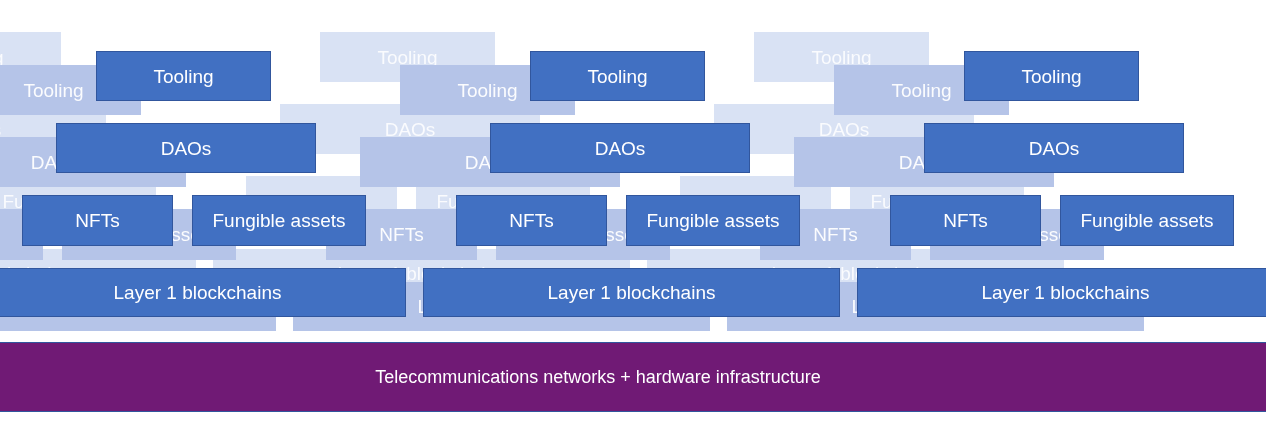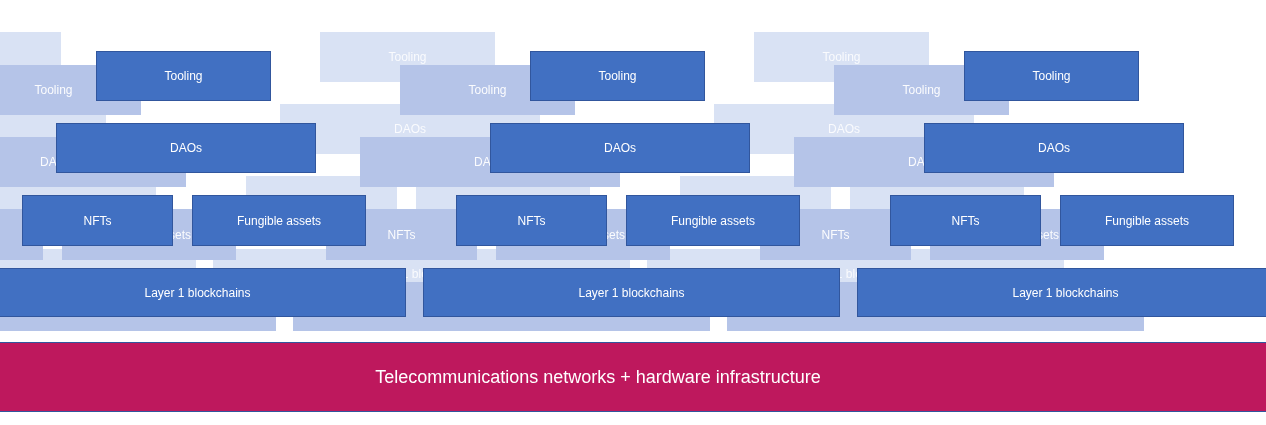--- a/index.html
+++ b/index.html
@@ -13,21 +13,21 @@
     width: 1266px;
     height: 425px;
     overflow: hidden;
     background: #ffffff;
   }
   .box {
     position: absolute;
     display: flex;
     align-items: center;
     justify-content: center;
-    font-size: 12px;
+    font-size: 19px;
     line-height: 1;
     white-space: nowrap;
     box-sizing: border-box;
   }
   .copy-back  { z-index: 1; }
   .copy-middle{ z-index: 2; }
   .copy-front { z-index: 3; }
   #base-bar {
     position: absolute;
     left: 0; top: 342px;
@@ -39,21 +39,21 @@
     padding-right: 70px;
     box-sizing: border-box;
     font-size: 18px;
     white-space: nowrap;
   }
 </style>
 </head>
 <body>
 
 <div id="diagram">
-  <div id="base-bar" style="background: #be185d; color: rgb(255, 255, 255); border-top: 1px solid rgb(49, 86, 157); border-bottom: 1px solid rgb(49, 86, 157);">
+  <div id="base-bar" style="background: #701a75; color: rgb(255, 255, 255); border-top: 1px solid rgb(49, 86, 157); border-bottom: 1px solid rgb(49, 86, 157);">
     <span>Telecommunications networks + hardware infrastructure</span>
   </div>
 <div class="box copy-back" style="left: -114px; top: 32px; width: 175px; height: 50px; background: rgb(217, 226, 244); color: rgba(255, 255, 255, 0.85); border: none;">Tooling</div>
     <div class="box copy-back" style="left: -154px; top: 104px; width: 260px; height: 50px; background: rgb(217, 226, 244); color: rgba(255, 255, 255, 0.85); border: none;">DAOs</div>
     <div class="box copy-back" style="left: -18px; top: 176px; width: 174px; height: 51px; background: rgb(217, 226, 244); color: rgba(255, 255, 255, 0.85); border: none;">Fungible assets</div>
     <div class="box copy-back" style="left: -221px; top: 249px; width: 417px; height: 49px; background: rgb(217, 226, 244); color: rgba(255, 255, 255, 0.85); border: none;">Layer 1 blockchains</div>
     <div class="box copy-back" style="left: 320px; top: 32px; width: 175px; height: 50px; background: rgb(217, 226, 244); color: rgba(255, 255, 255, 0.85); border: none;">Tooling</div>
     <div class="box copy-back" style="left: 280px; top: 104px; width: 260px; height: 50px; background: rgb(217, 226, 244); color: rgba(255, 255, 255, 0.85); border: none;">DAOs</div>
     <div class="box copy-back" style="left: 246px; top: 176px; width: 151px; height: 51px; background: rgb(217, 226, 244); color: rgba(255, 255, 255, 0.85); border: none;">NFTs</div>
     <div class="box copy-back" style="left: 416px; top: 176px; width: 174px; height: 51px; background: rgb(217, 226, 244); color: rgba(255, 255, 255, 0.85); border: none;">Fungible assets</div>

